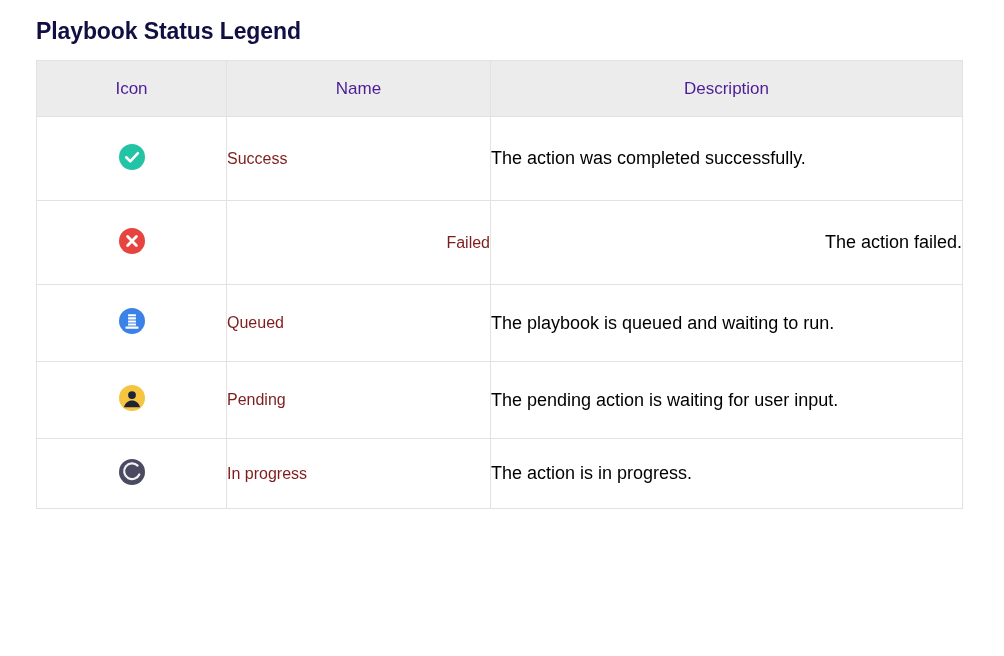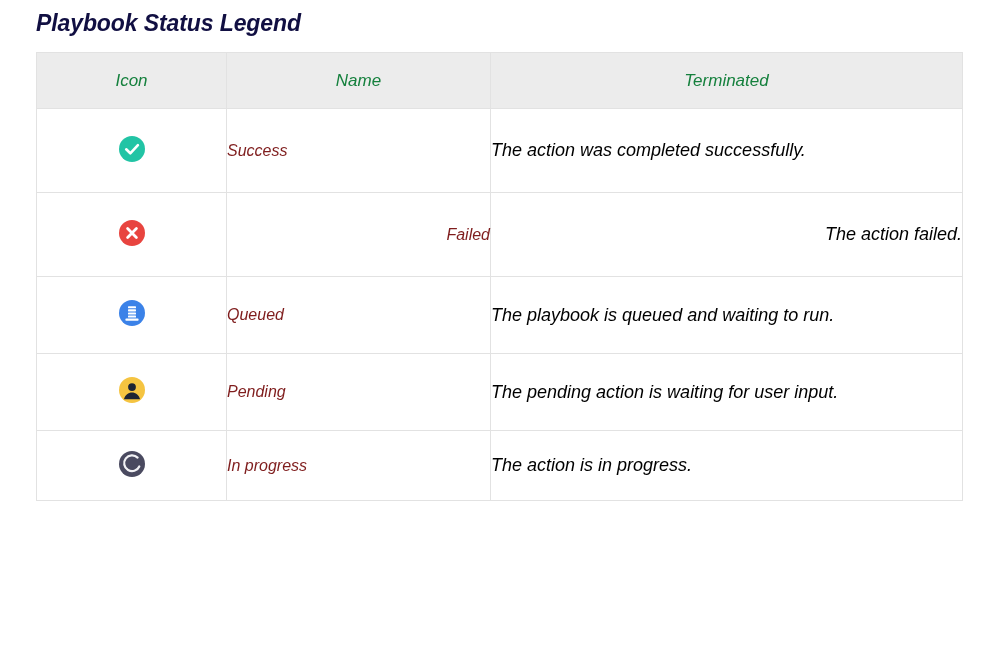--- a/index.html
+++ b/index.html
@@ -8,23 +8,22 @@
     background: #ffffff;
   }
   body {
     width: 1004px;
     height: 656px;
     font-family: "Liberation Sans", sans-serif;
     color: #14124a;
     overflow: hidden;
   }
   .page {
-    padding: 0 36px;
+    padding: 8px 36px;
     box-sizing: border-box;
-    font-style: italic;
   }
   .page-title {
     font-size: 23px;
     font-weight: bold;
     color: #110f42;
     margin: 0;
     padding-top: 10px;
     letter-spacing: -0.1px;
   }
   table.legend-table {
@@ -36,21 +35,21 @@
   table.legend-table th,
   table.legend-table td {
     border: 1px solid #e2e2e2;
     padding: 0;
     vertical-align: middle;
   }
   table.legend-table thead th {
     background: #ececec;
     font-weight: normal;
     font-size: 17px;
-    color: #15803d;
+    color: #4c1d95;
     text-align: center;
     height: 55px;
   }
   .col-icon   { width: 190px; }
   .col-name   { width: 264px; }
   .col-desc   { width: 472px; }
 
   td.cell-icon {
     text-align: center;
   }
@@ -99,21 +98,21 @@
   <table class="legend-table">
     <colgroup>
       <col class="col-icon">
       <col class="col-name">
       <col class="col-desc">
     </colgroup>
     <thead>
       <tr>
         <th>Icon</th>
         <th>Name</th>
-        <th>Terminated</th>
+        <th>Description</th>
       </tr>
     </thead>
     <tbody>
 
       <tr class="r-success">
         <td class="cell-icon">
           <span class="icon-wrap">
             <svg width="30" height="30" viewBox="0 0 30 30">
               <circle cx="15" cy="15" r="13" fill="#22c4a5"></circle>
               <path d="M9.2 15.3 L13.3 19.3 L20.9 11.2" fill="none" stroke="#ffffff" stroke-width="2.6" stroke-linecap="round" stroke-linejoin="round"></path>

